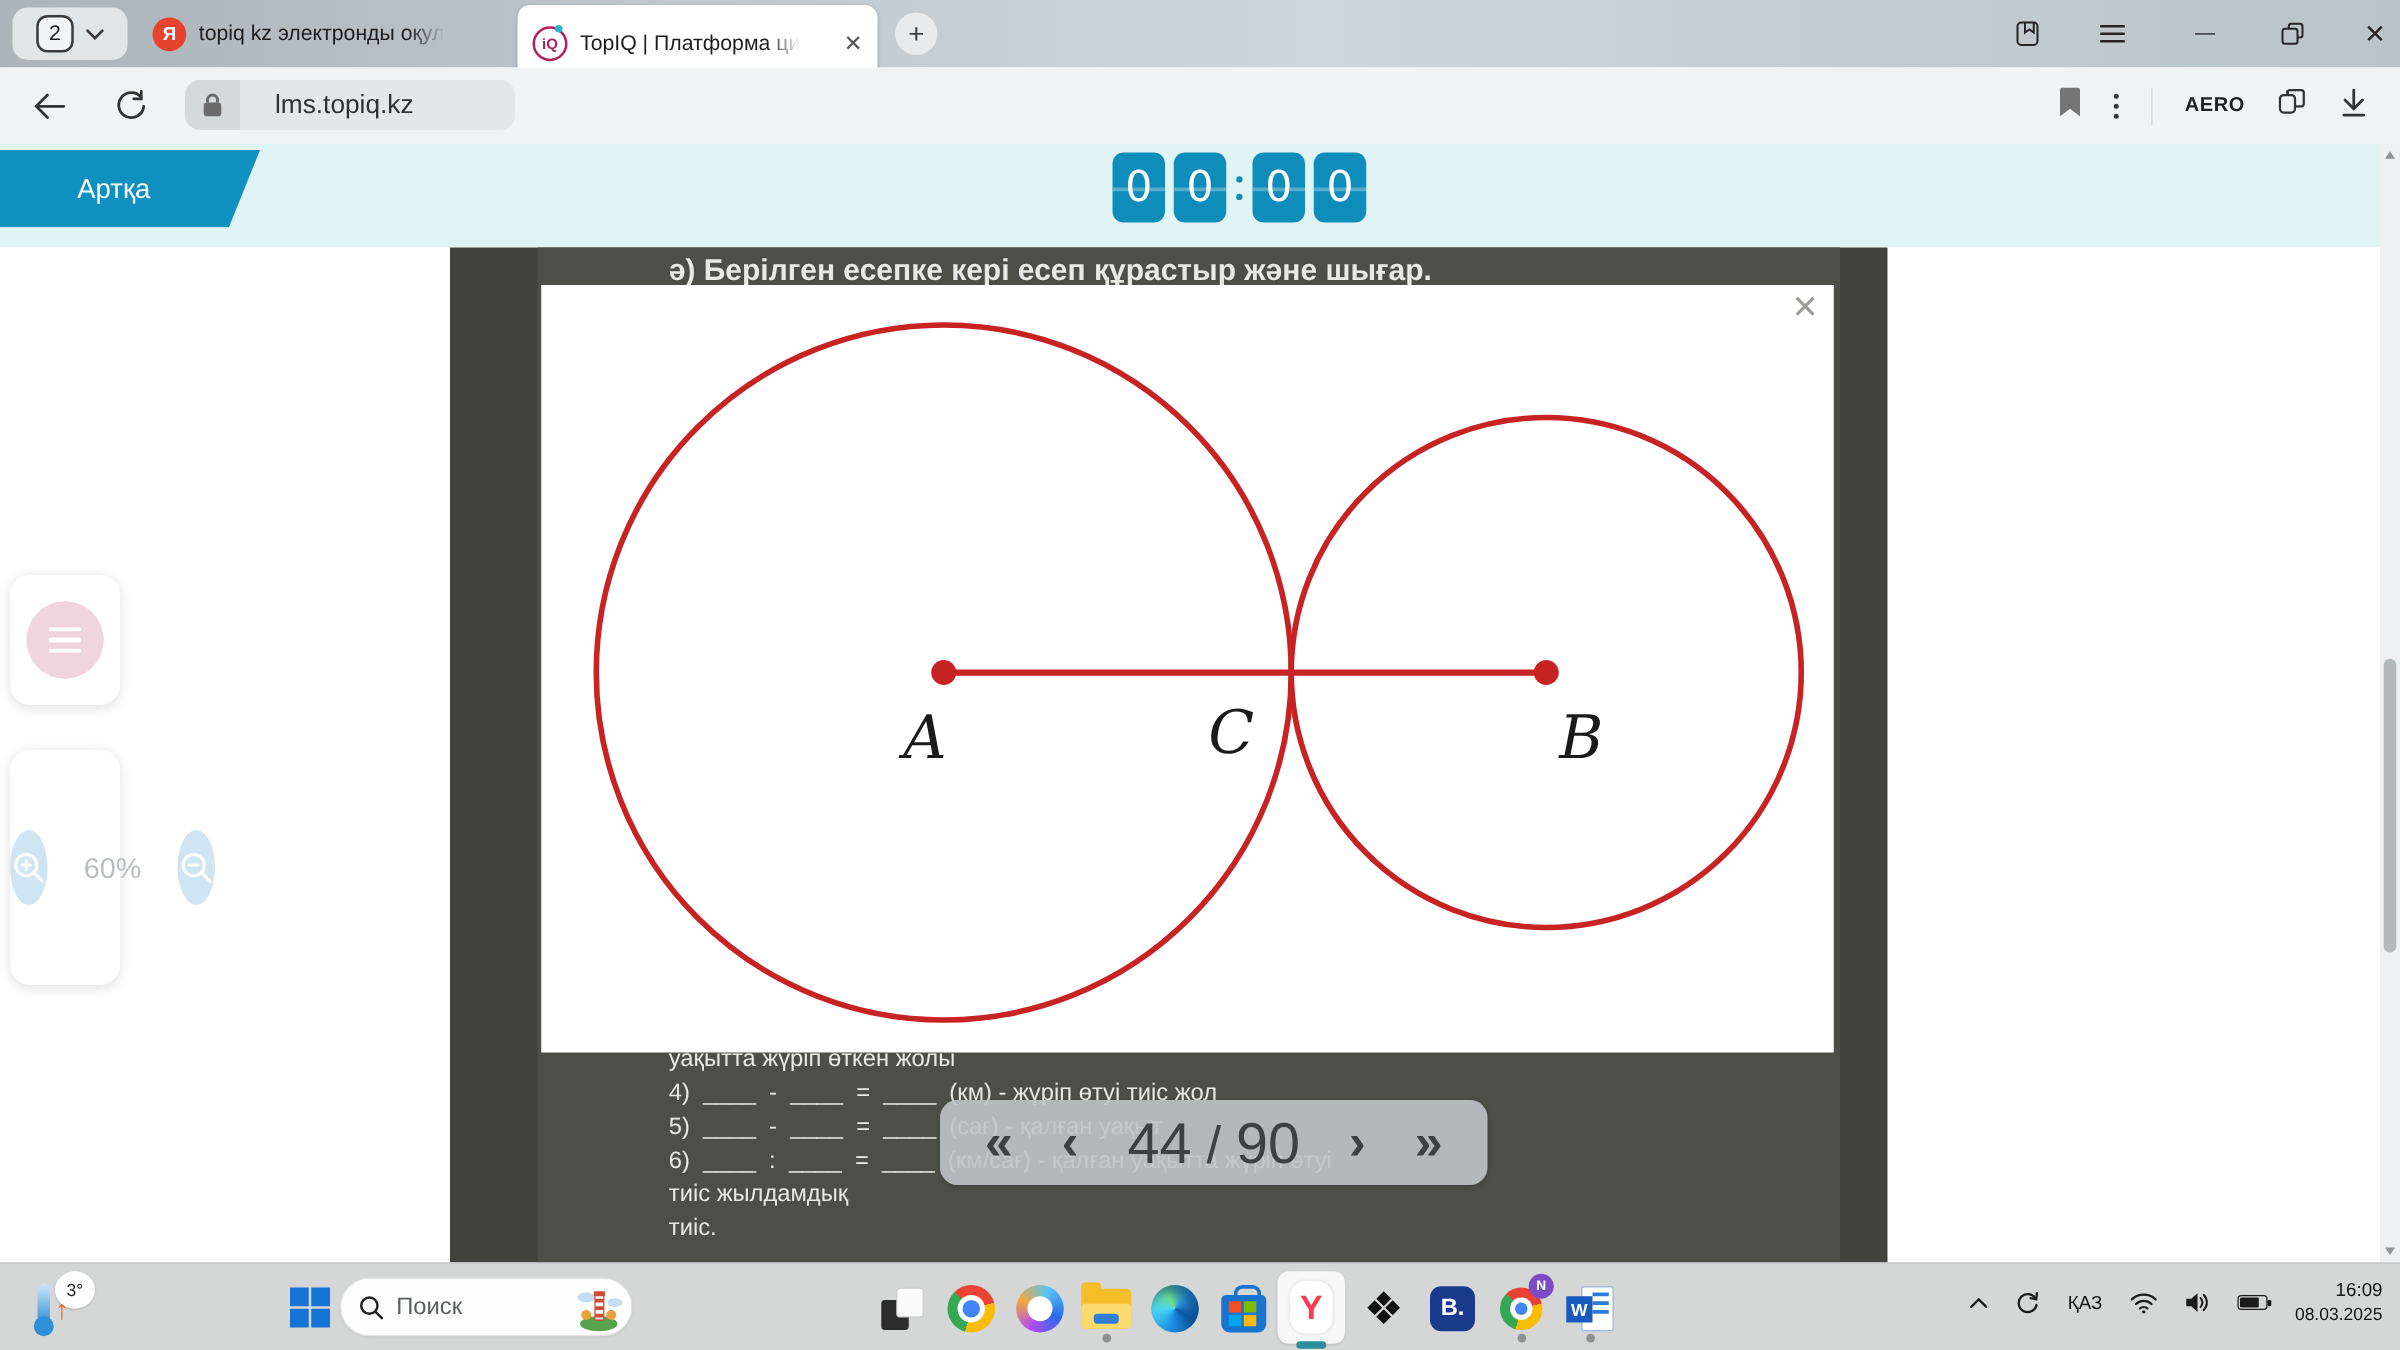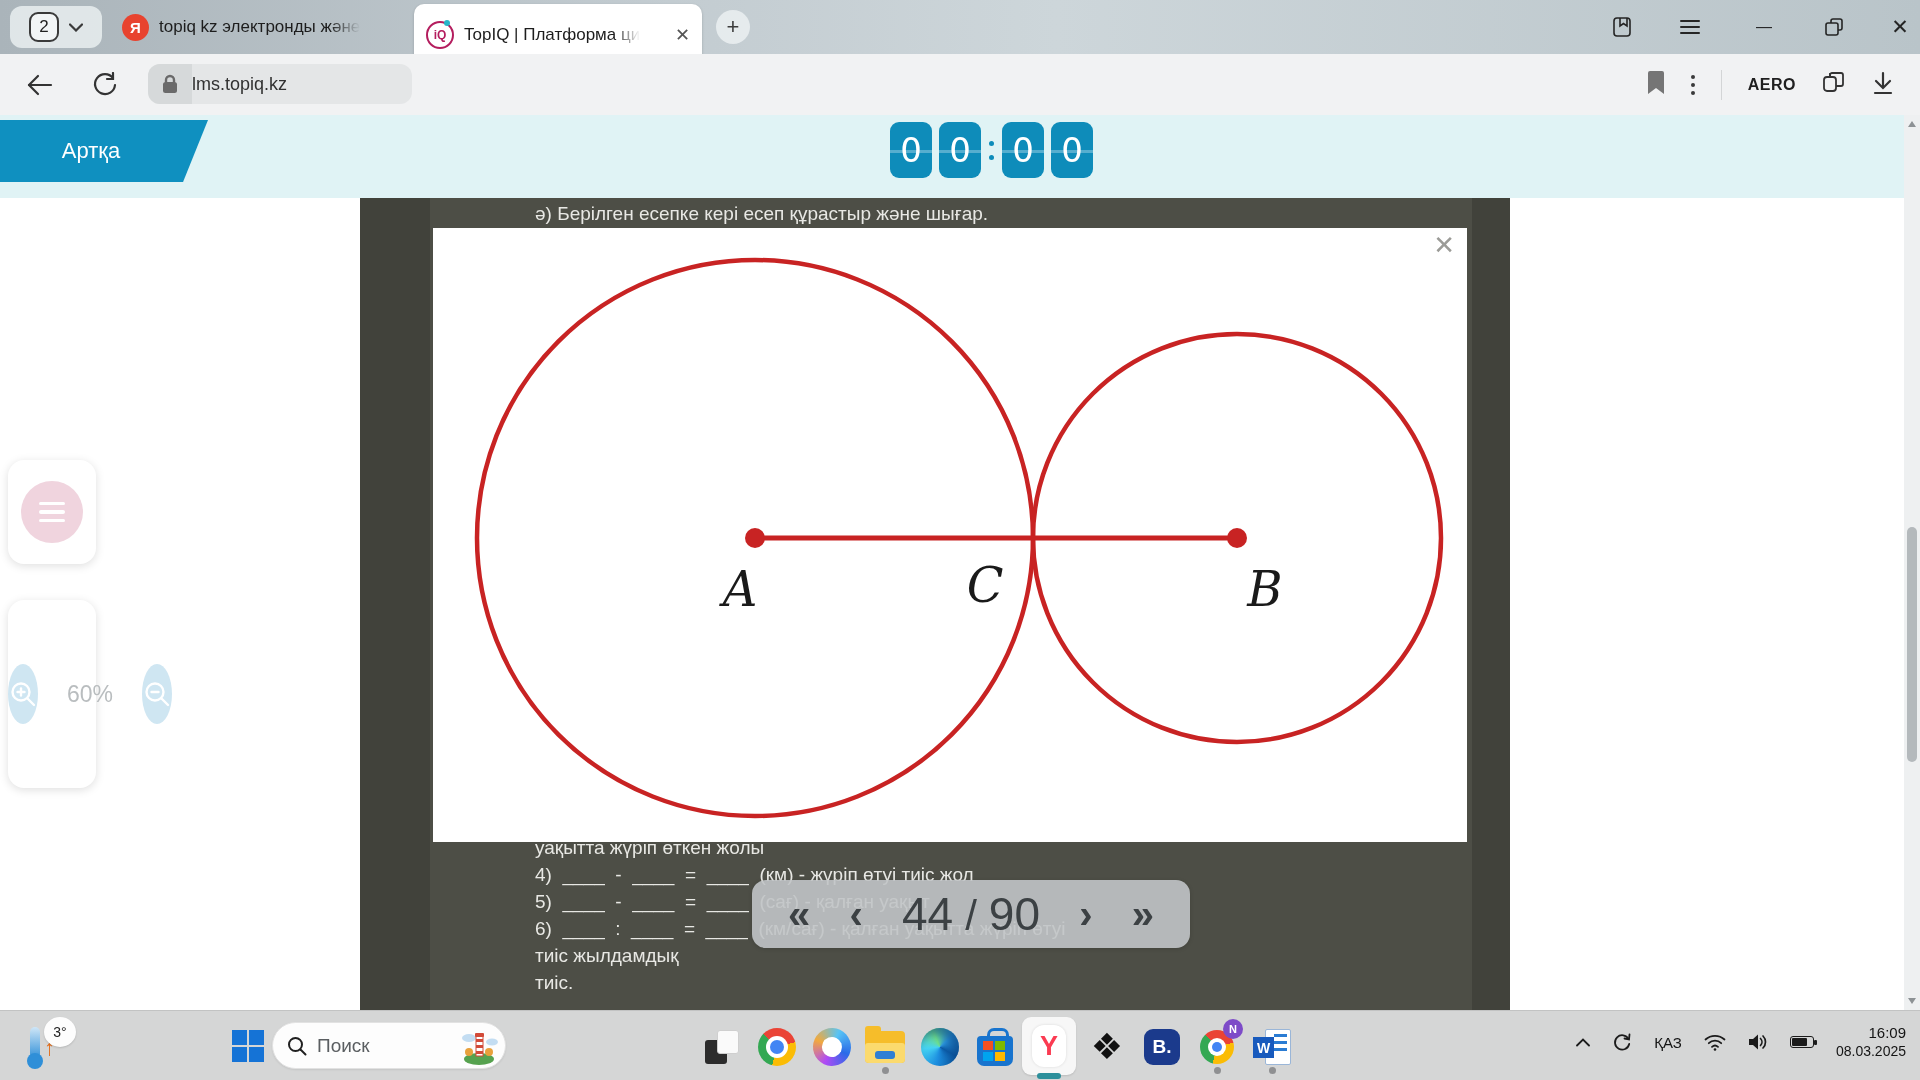--- a/index.html
+++ b/index.html
@@ -34,21 +34,21 @@
 
   
   .addressbar { position:absolute; left:0; top:54px; width:1920px; height:61px; background:#f1f2f3;
                 display:flex; align-items:center; }
   .nav-ico { display:flex; align-items:center; justify-content:center; }
   .back-btn { position:absolute; left:22px; width:34px; height:34px; }
   .reload-btn { position:absolute; left:88px; width:34px; height:34px; }
   .url-pill { position:absolute; left:148px; top:10px; height:40px; width:264px; border-radius:12px;
               background:#e4e6e7; display:flex; align-items:center; overflow:hidden; }
   .lock-chip { width:44px; height:40px; background:#d6d9da; display:flex; align-items:center; justify-content:center; }
-  .url-text { font-size:18px; color:#313131; padding-left:0; }
+  .url-text { font-size:21px; color:#313131; padding-left:28px; }
   .page-title { position:absolute; left:0; right:0; text-align:center; font-size:20px; color:#181818; pointer-events:none; }
   .ab-right { position:absolute; right:0; top:0; height:61px; display:flex; align-items:center; gap:26px; padding-right:26px; }
   .aero-label { font-size:16px; font-weight:bold; letter-spacing:.5px; color:#202020; }
   .ab-divider { width:1px; height:30px; background:#d3d5d6; }
   .kebab { display:flex; flex-direction:column; gap:4px; }
   .kebab i { width:4px; height:4px; border-radius:50%; background:#3a3a3a; }
 
   
   .lessonbar { position:absolute; left:0; top:115px; width:1920px; height:83px; background:#e0f3f5; }
   .back-ribbon { position:absolute; left:0; top:5px; width:208px; height:62px; background:#0f90c0;
@@ -59,21 +59,21 @@
                display:flex; align-items:center; justify-content:center; }
   .flip-tile::after { content:""; position:absolute; left:0; right:0; top:50%; height:2.5px; background:rgba(255,255,255,.3); }
   .flip-tile span { color:#fff; font-size:34px; font-family:"DejaVu Sans",sans-serif; }
   .clock-colon { display:flex; flex-direction:column; gap:9px; padding:0 1px; }
   .clock-colon i { width:5px; height:5px; border-radius:50%; background:#0e8cba; }
 
   
   .page { position:absolute; left:0; top:198px; width:1920px; height:812px; background:#fff; }
   .content-dark { position:absolute; left:360px; top:0; width:1150px; height:812px; background:#41423b; }
   .page-panel { position:absolute; left:430px; top:0; width:1042px; height:812px; background:#4d4e46; }
-  .ws-topline { position:absolute; left:535px; top:5px; font-size:19px; color:#e8e8e4; white-space:pre; z-index:2; }
+  .ws-topline { position:absolute; left:535px; top:5px; font-size:24px; color:#e8e8e4; white-space:pre; z-index:2;font-weight:bold; }
   .ws-block { position:absolute; left:535px; top:636px; z-index:2; }
   .ws-line { font-size:19px; color:#e8e8e4; white-space:pre; height:27px; line-height:27px; }
 
   
   .modal { position:absolute; left:433px; top:30px; width:1034px; height:614px; background:#fff; z-index:5; }
   .modal-close { position:absolute; right:12px; top:2px; font-size:26px; color:#9b9b97; font-weight:300; line-height:1.2; }
   .diagram { position:absolute; left:0; top:0; }
 
   
   .pager { position:absolute; left:752px; top:682px; width:438px; height:68px; border-radius:14px;
@@ -179,21 +179,21 @@
 
 <div class="tabbar">
   <div class="tab-counter">
     <div class="num-box">2</div>
     <svg width="14" height="9" viewBox="0 0 14 9">
         <polyline points="1,1.5 7,7.5 13,1.5" fill="none" stroke="#3a3a3a" stroke-width="2.2" stroke-linecap="round"></polyline>
       </svg>
   </div>
   <div class="tab tab-1">
     <div class="favicon-ya">Я</div>
-    <div class="tab-title">topiq kz электронды және</div>
+    <div class="tab-title">topiq kz электронды оқул</div>
   </div>
   <div class="tab tab-active">
     <div class="favicon-topiq">iQ</div>
     <div class="tab-title">TopIQ | Платформа ци</div>
     <div class="tab-close">✕</div>
   </div>
   <div class="newtab-btn">+</div>
 
   <div class="winctl wc-panel">
     <svg width="22" height="22" viewBox="0 0 22 22" fill="none" stroke="#252525" stroke-width="1.6">

